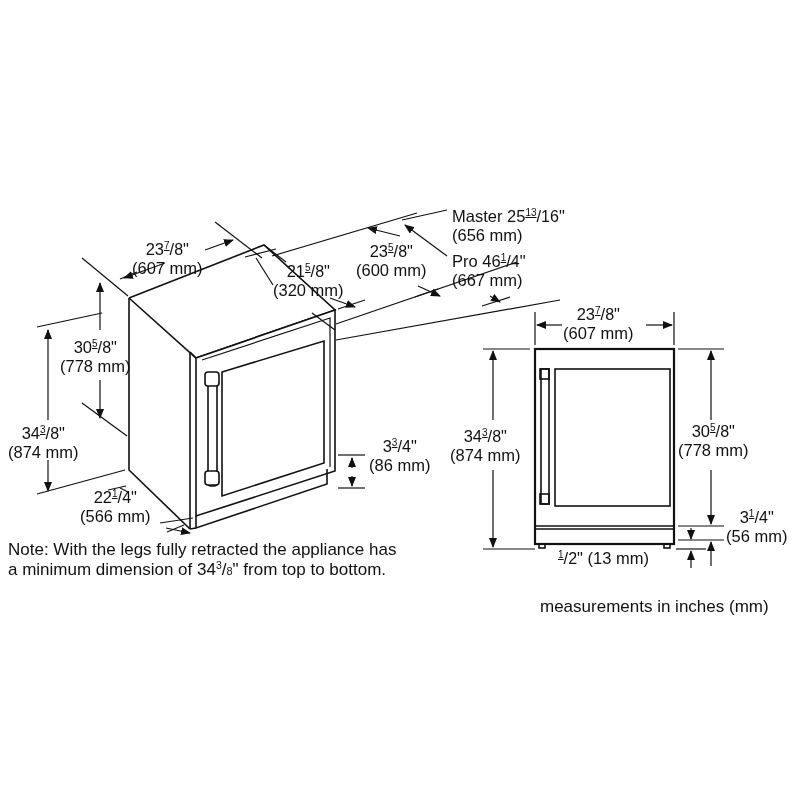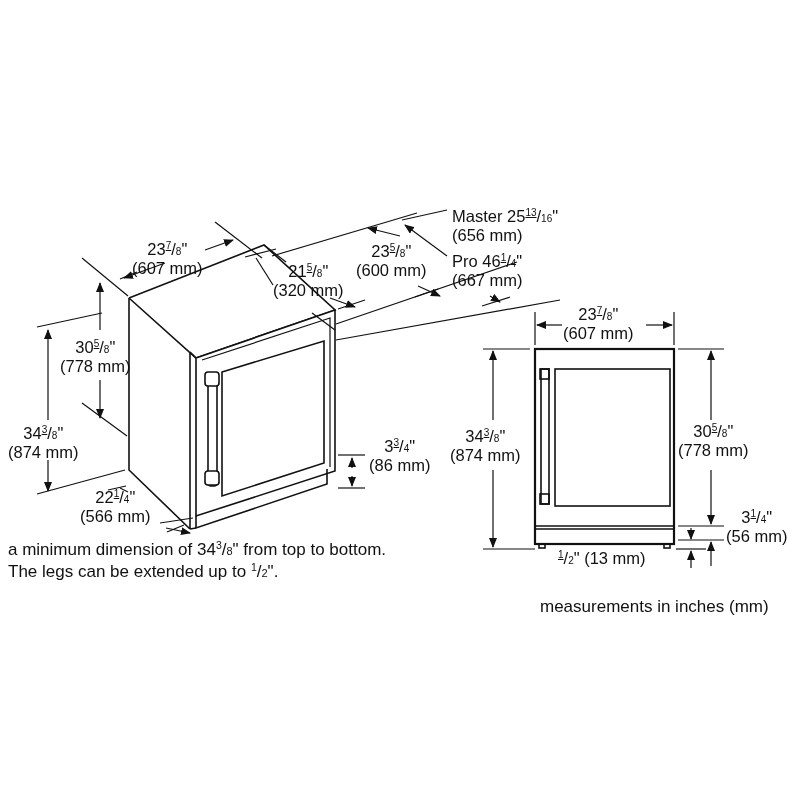--- a/index.html
+++ b/index.html
@@ -6,21 +6,21 @@
     body { width: 800px; height: 800px; position: relative; overflow: hidden;
            font-family: "Liberation Sans", sans-serif; color: #111; }
     svg { position: absolute; left: 0; top: 0; }
     .ln { stroke: #111; stroke-width: 1.6; fill: none; }
     .lt { stroke: #111; stroke-width: 1.2; fill: none; }
     .lb { stroke: #111; stroke-width: 2.2; fill: none; }
     .fill-w { fill: #fff; }
     .lbl { position: absolute; font-size: 16.5px; line-height: 19px; white-space: nowrap; color: #111; }
     .lbl.c { text-align: center; }
     .lbl sup { font-size: 10px; vertical-align: 6px; line-height: 0; text-decoration: underline; }
-    .lbl sub { font-size: 10px; vertical-align: 0; line-height: 0; }
+    .lbl sub { font-size: 16px; vertical-align: 0; line-height: 0; }
     .note { position: absolute; left: 8px; top: 540px; font-size: 17px; line-height: 19.5px; }
     .note sup { font-size: 10.5px; vertical-align: 6px; line-height: 0; }
     .legend { position: absolute; left: 540px; top: 597px; font-size: 17px; }
   </style>
 </head>
 <body>
 
 <svg width="800" height="800" viewBox="0 0 800 800">
   <defs>
     <marker id="ah" markerWidth="10" markerHeight="8" refX="9" refY="4" orient="auto" markerUnits="userSpaceOnUse">
@@ -199,17 +199,17 @@
 <div class="lbl c" style="left:726px;top:508px;">
   <span>3</span><sup>1</sup>/<sub>4</sub>"<br>
   <span>(56 mm)</span>
 </div>
 
 <div class="lbl" style="left:558px;top:549px;">
   <sup>1</sup>/<sub>2</sub><span>" (13 mm)</span>
 </div>
 
 <div class="note">
+  <div>Note: With the legs fully retracted the appliance has</div>
   <div><span>a minimum dimension of 34</span><sup>3</sup>/<span style="font-size:11px">8</span><span>" from top to bottom.</span></div>
-  <div><span>The legs can be extended up to </span><sup>1</sup>/<span style="font-size:11px">2</span><span>".</span></div>
 </div>
 
 <div class="legend">measurements in inches (mm)</div>
 
 </body></html>

